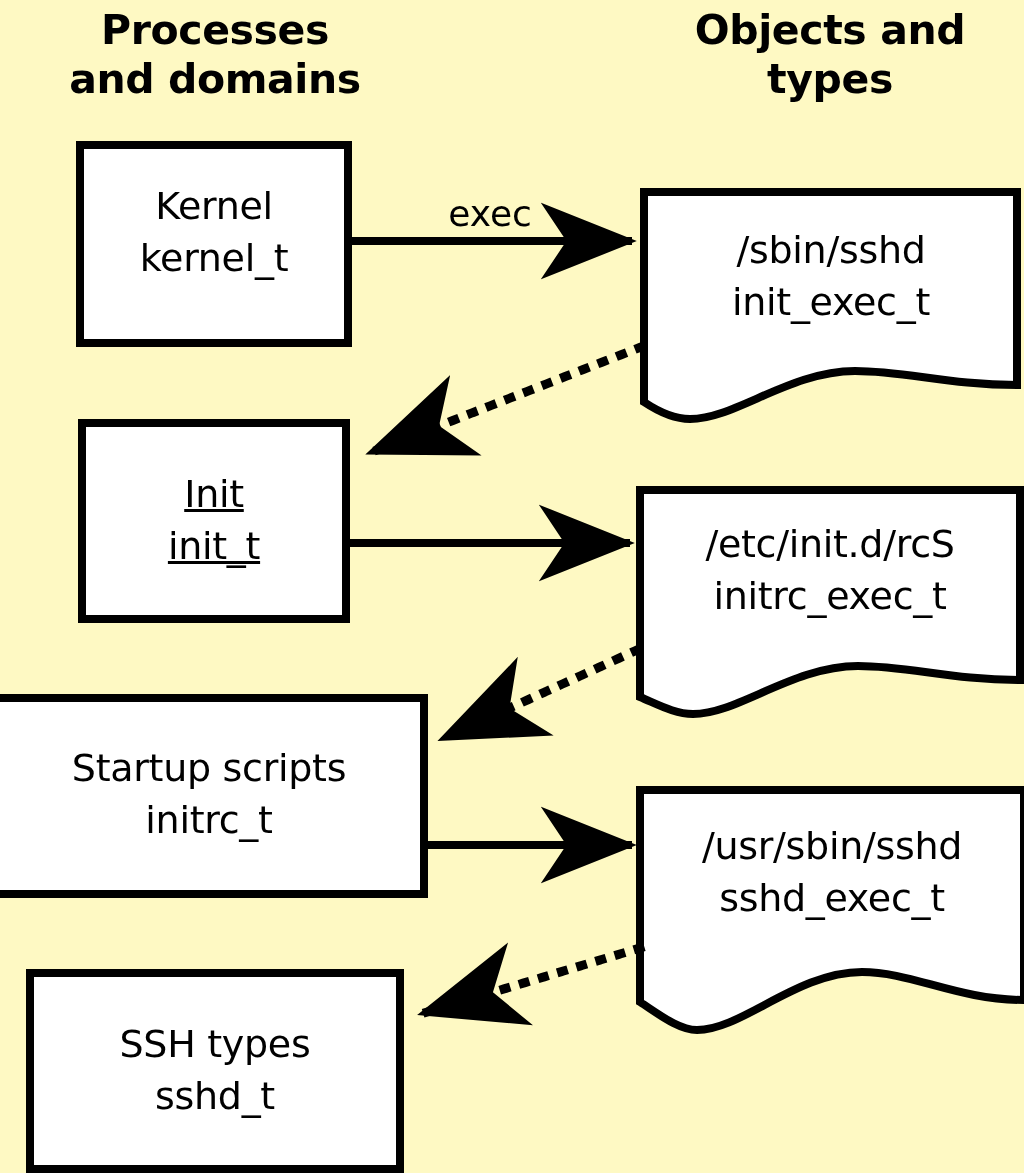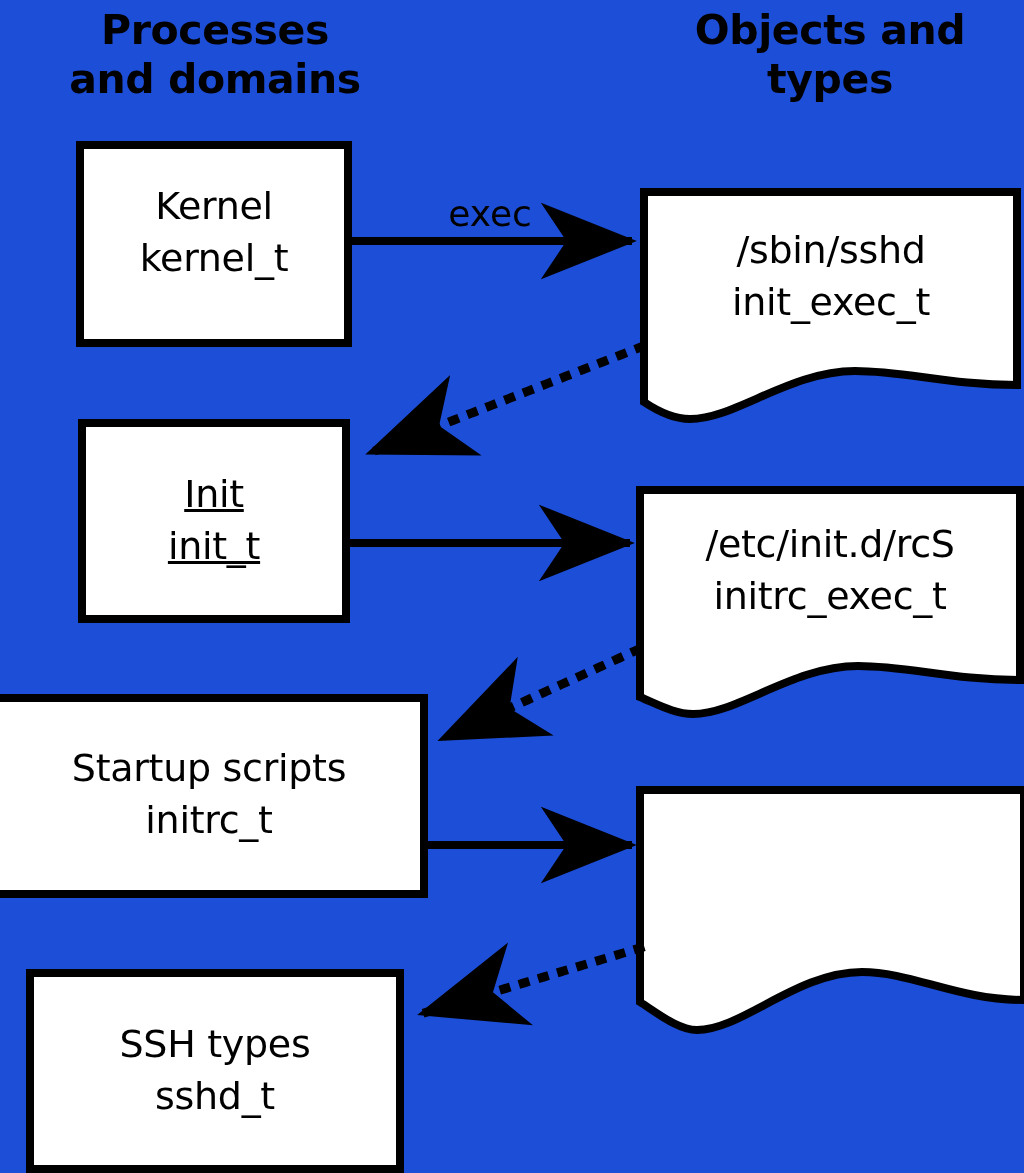--- a/index.html
+++ b/index.html
@@ -11,21 +11,21 @@
     width: 1024px;
     height: 1173px;
     font-family: "DejaVu Sans", sans-serif;
     color: #000000;
     overflow: hidden;
   }
   #stage {
     position: relative;
     width: 1024px;
     height: 1173px;
-    background: #1d4ed8;
+    background: #fef9c3;
   }
   #diagram-svg {
     position: absolute;
     left: 0;
     top: 0;
     width: 1024px;
     height: 1173px;
   }
   .col-header {
     position: absolute;
@@ -127,16 +127,18 @@
 
   <div class="node-label" style="left:30px; top:1018px; width:370px;">SSH types
 sshd_t</div>
 
   <div class="node-label" style="left:644px; top:224px; width:374px;">/sbin/sshd
 init_exec_t</div>
 
   <div class="node-label" style="left:640px; top:518px; width:380px;">/etc/init.d/rcS
 initrc_exec_t</div>
 
+  <div class="node-label" style="left:642px; top:820px; width:380px;">/usr/sbin/sshd
+sshd_exec_t</div>
 
   <div class="edge-label" style="left:380px; top:194px; width:220px;">exec</div>
 
 </div>
 
 </body></html>

